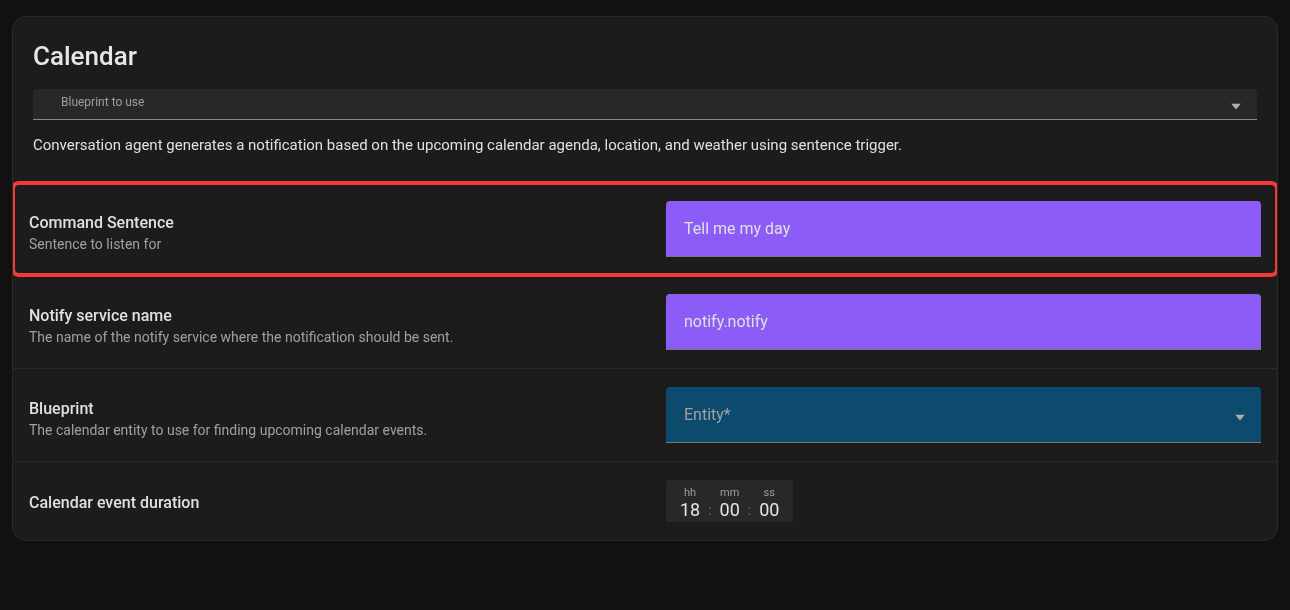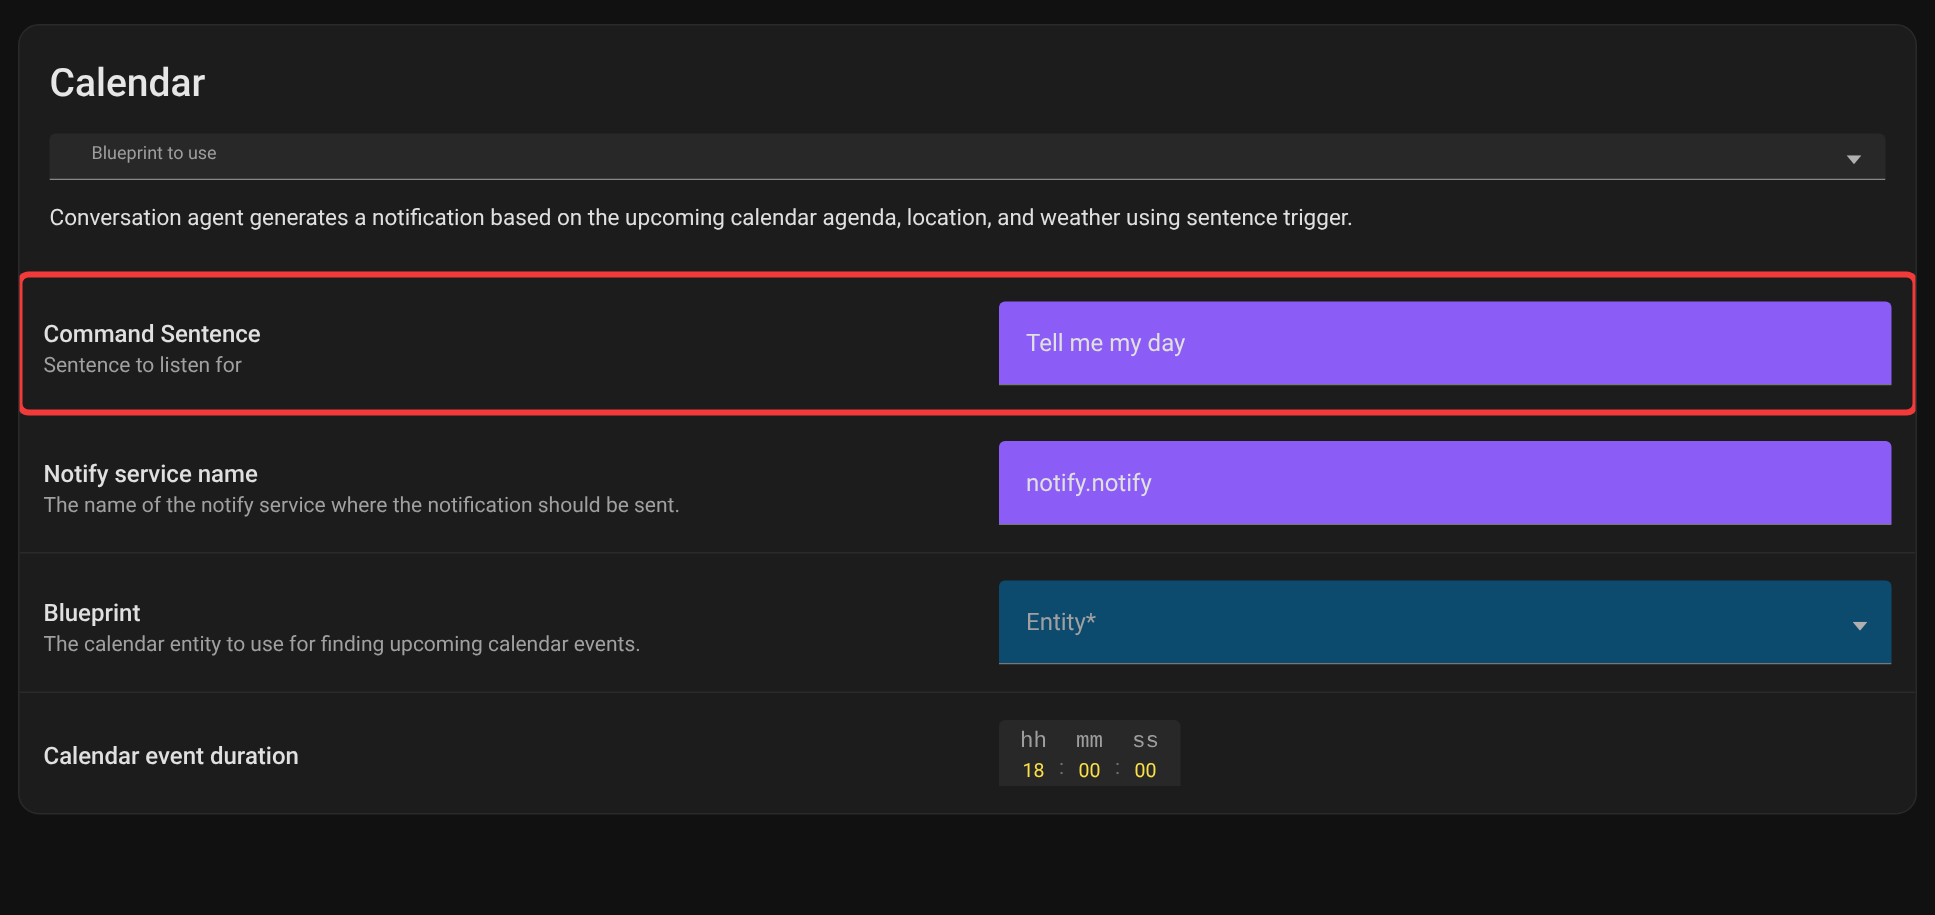--- a/index.html
+++ b/index.html
@@ -127,28 +127,27 @@
       background:#282828;
       padding:6px 14px 2px 14px;
       border-radius:4px 4px 0 0;
     }
     .dur-part{
       display:inline-block;
       text-align:center;
       vertical-align:top;
     }
     .dur-part .hdr{
-      font-size:15px;
+      font-size:11px;
       color:#9e9e9e;
       display:block;
-      font-family:Liberation Mono, monospace;
     }
     .dur-part .val{
-      font-size:13px;
-      color:#fde047;
+      font-size:18px;
+      color:#e5e5e5;
     }
     .dur-sep{
       display:inline-block;
       padding:0 4px;
       color:#707070;
       font-size:14px;
       vertical-align:bottom;
       line-height:20px;
     }
     svg.tri{ width:10px; height:6px; }

